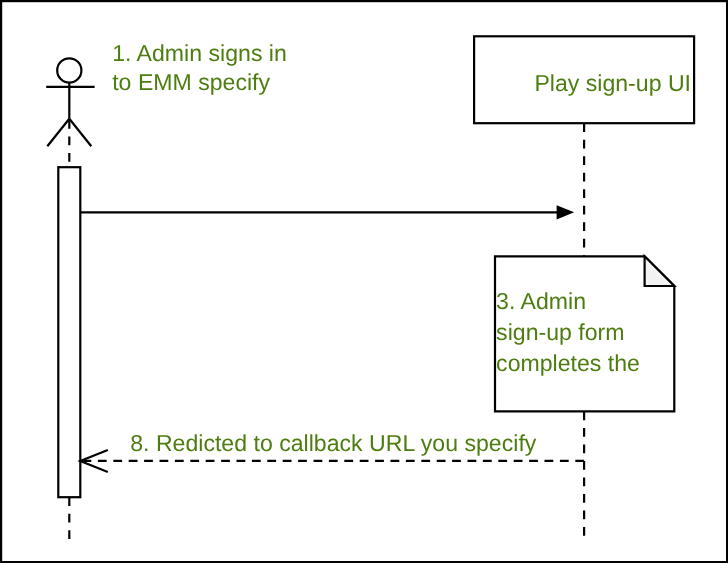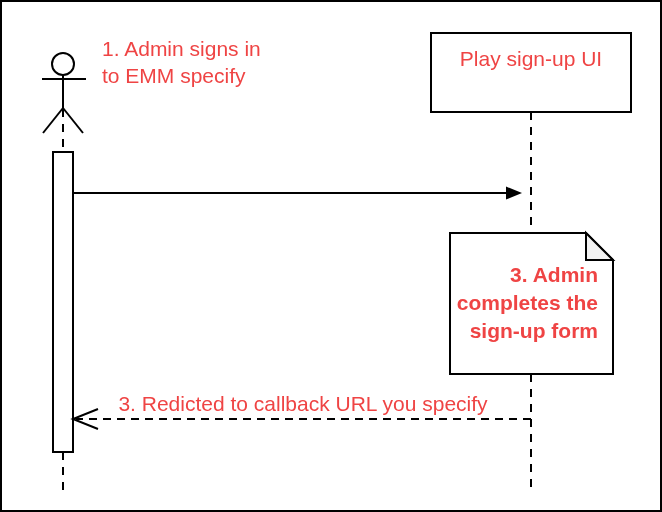--- a/index.html
+++ b/index.html
@@ -23,30 +23,30 @@
   .dash{stroke-dasharray:8 7;}
   .dash2{stroke-dasharray:8 6;}
   .fillw{fill:var(--bg);}
   .fillb{fill:var(--stroke);stroke:none;}
   .fold{fill:var(--fold);}
   .label{
     position:absolute;
     font-size:21px;
     line-height:27px;
     white-space:nowrap;
-    color:#ef4444;
+    color:#4d7c0f;
   }
   .actor-label{left:100px;top:33px;text-align:left;}
   .participant-label{
-    left:429px;top:17px;width:200px;height:79px;
-    display:flex;align-items:center;justify-content:center;
+    left:429px;top:35px;width:200px;height:79px;
+    display:flex;align-items:center;justify-content:center;padding-left:26px;
   }
   .msg2-label{left:71px;top:159px;width:450px;text-align:center;}
   .msg4-label{left:76px;top:388px;width:450px;text-align:center;}
-  .note-label{left:449px;top:259px;width:147px;text-align:right;line-height:28px;font-weight:bold;}
+  .note-label{left:449px;top:259px;width:147px;text-align:left;line-height:28px;}
   .line{display:block;}
 </style>
 </head>
 <body>
 
 <div class="canvas">
 
   <svg class="layer" width="662" height="512" viewBox="0 0 662 512">
 
     <g>
@@ -91,19 +91,19 @@
     <span class="line">to EMM specify</span>
   </div>
 
   <div class="label participant-label">
     <span>Play sign-up UI</span>
   </div>
 
 
   <div class="label note-label">
     <span class="line">3. Admin</span>
+    <span class="line">sign-up form</span>
     <span class="line">completes the</span>
-    <span class="line">sign-up form</span>
   </div>
 
-  <div class="label msg4-label">3. Redicted to callback URL you specify</div>
+  <div class="label msg4-label">8. Redicted to callback URL you specify</div>
 
 </div>
 
 </body></html>

